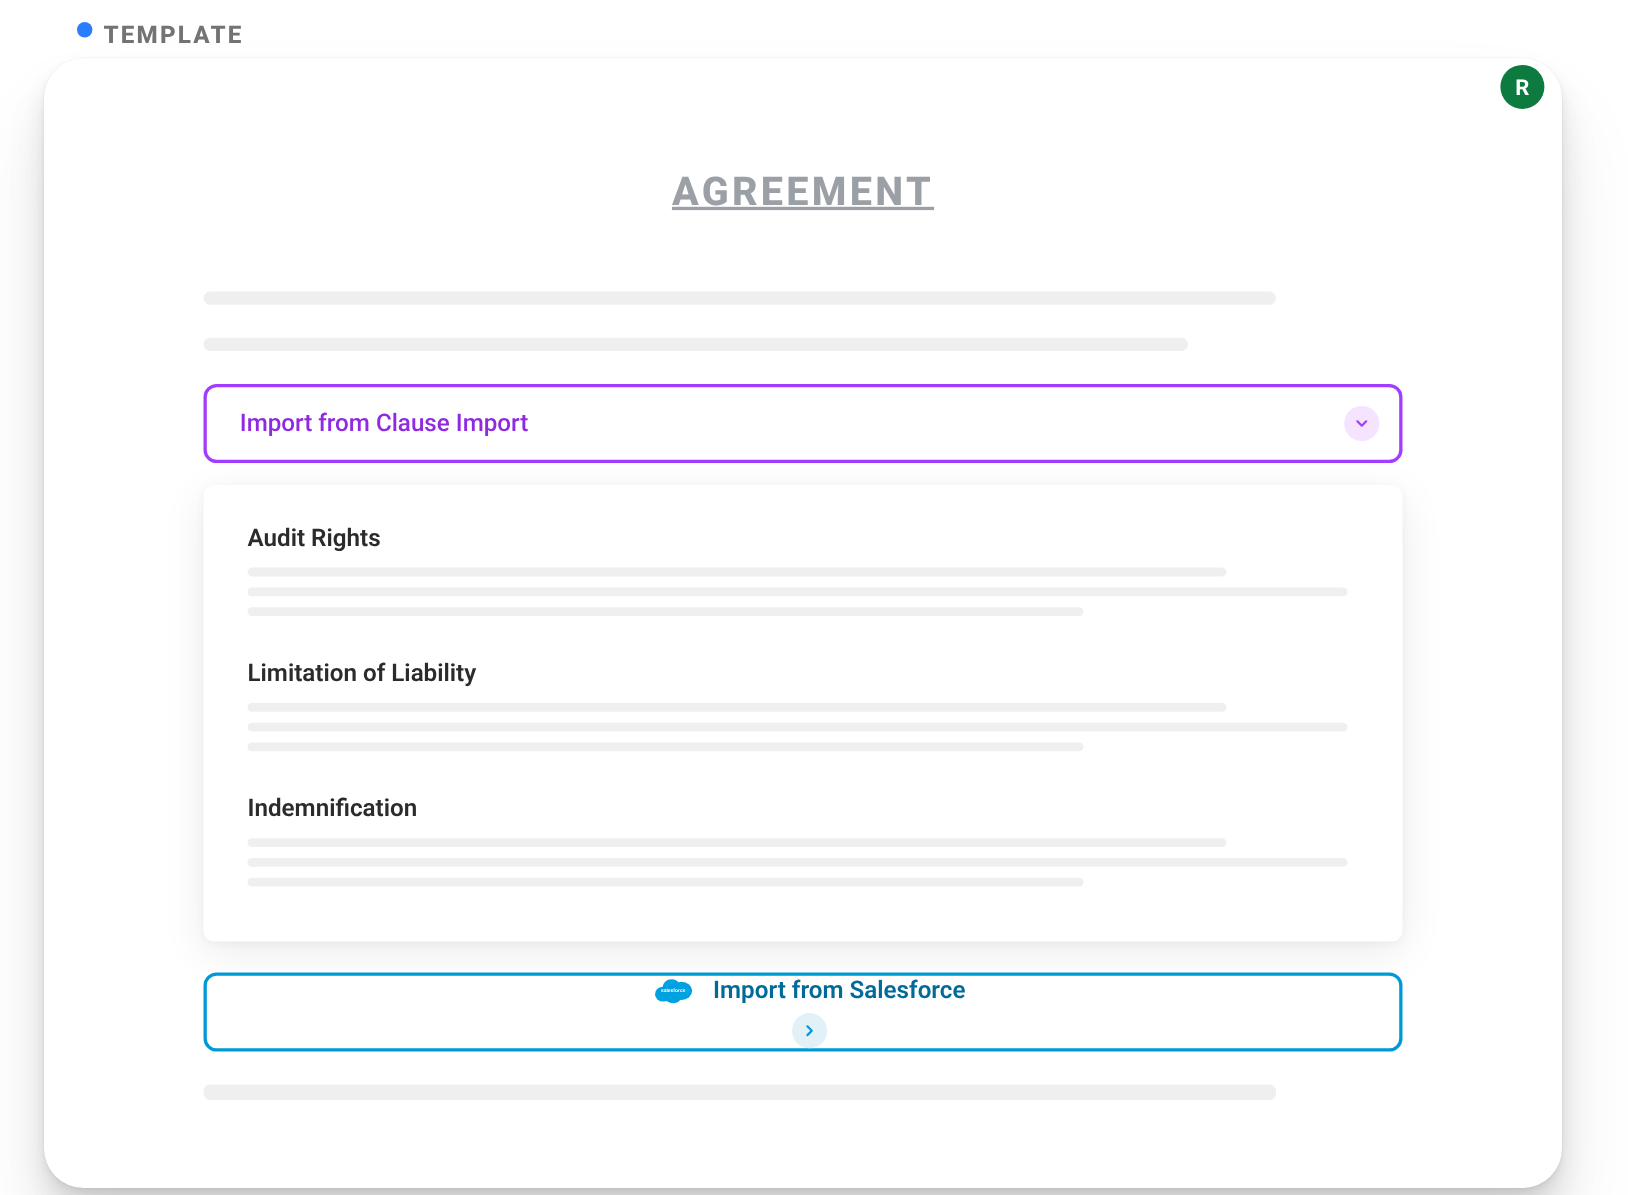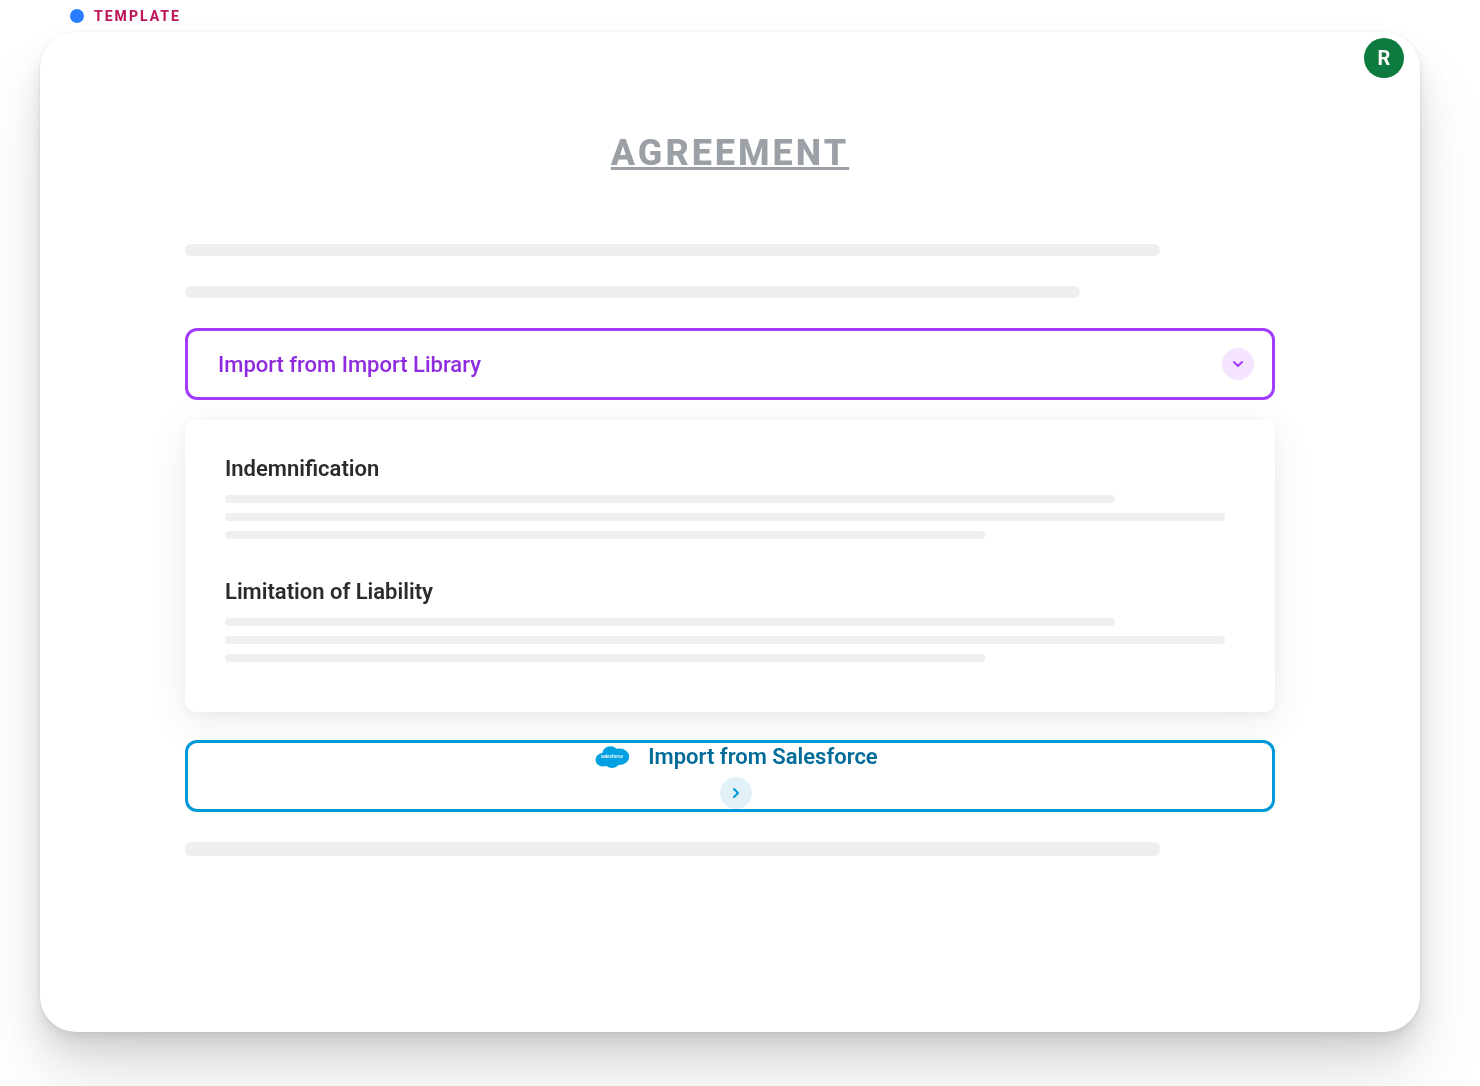--- a/index.html
+++ b/index.html
@@ -20,24 +20,25 @@
     display: flex;
     align-items: center;
     gap: 10px;
     padding: 8px 12px 4px 30px;
   }
   .dot {
     width: 14px; height: 14px; border-radius: 50%;
     background: #2b7dff;
   }
   .template-label {
-    font-size: 14px;
+    font-size: 22px;
     font-weight: 800;
     letter-spacing: 2px;
-    color: #be185d;
+    color: #737373;
+    margin-top: 12px;
   }
   .avatar-badge {
     position: absolute;
     top: 6px;
     right: 16px;
     width: 40px; height: 40px;
     border-radius: 50%;
     background: #0d7a3f;
     color: #fff;
     display: flex;
@@ -151,39 +152,47 @@
       <span>R</span>
     </div>
 
     <h1 class="doc-title">AGREEMENT</h1>
 
     <div class="content-col">
       <div class="ph ph1"></div>
       <div class="ph ph2"></div>
 
       <div class="field field-purple">
-        <span class="field-label">Import from Import Library</span>
+        <span class="field-label">Import from Clause Import</span>
         <span class="chev-btn chev-purple">
           <svg viewBox="0 0 24 24" fill="none" stroke="currentColor" stroke-width="3" stroke-linecap="round" stroke-linejoin="round">
               <polyline points="6 9 12 15 18 9"></polyline>
             </svg>
         </span>
       </div>
 
       <div class="dropdown-panel">
         <div class="clause-item">
-          <div class="clause-title">Indemnification</div>
+          <div class="clause-title">Audit Rights</div>
           <div class="clause-lines">
             <div class="ph l1"></div>
             <div class="ph l2"></div>
             <div class="ph l3"></div>
           </div>
         </div>
         <div class="clause-item">
           <div class="clause-title">Limitation of Liability</div>
+          <div class="clause-lines">
+            <div class="ph l1"></div>
+            <div class="ph l2"></div>
+            <div class="ph l3"></div>
+          </div>
+        </div>
+        <div class="clause-item">
+          <div class="clause-title">Indemnification</div>
           <div class="clause-lines">
             <div class="ph l1"></div>
             <div class="ph l2"></div>
             <div class="ph l3"></div>
           </div>
         </div>
       </div>
 
       <div class="field field-blue">
         <span class="field-left">

